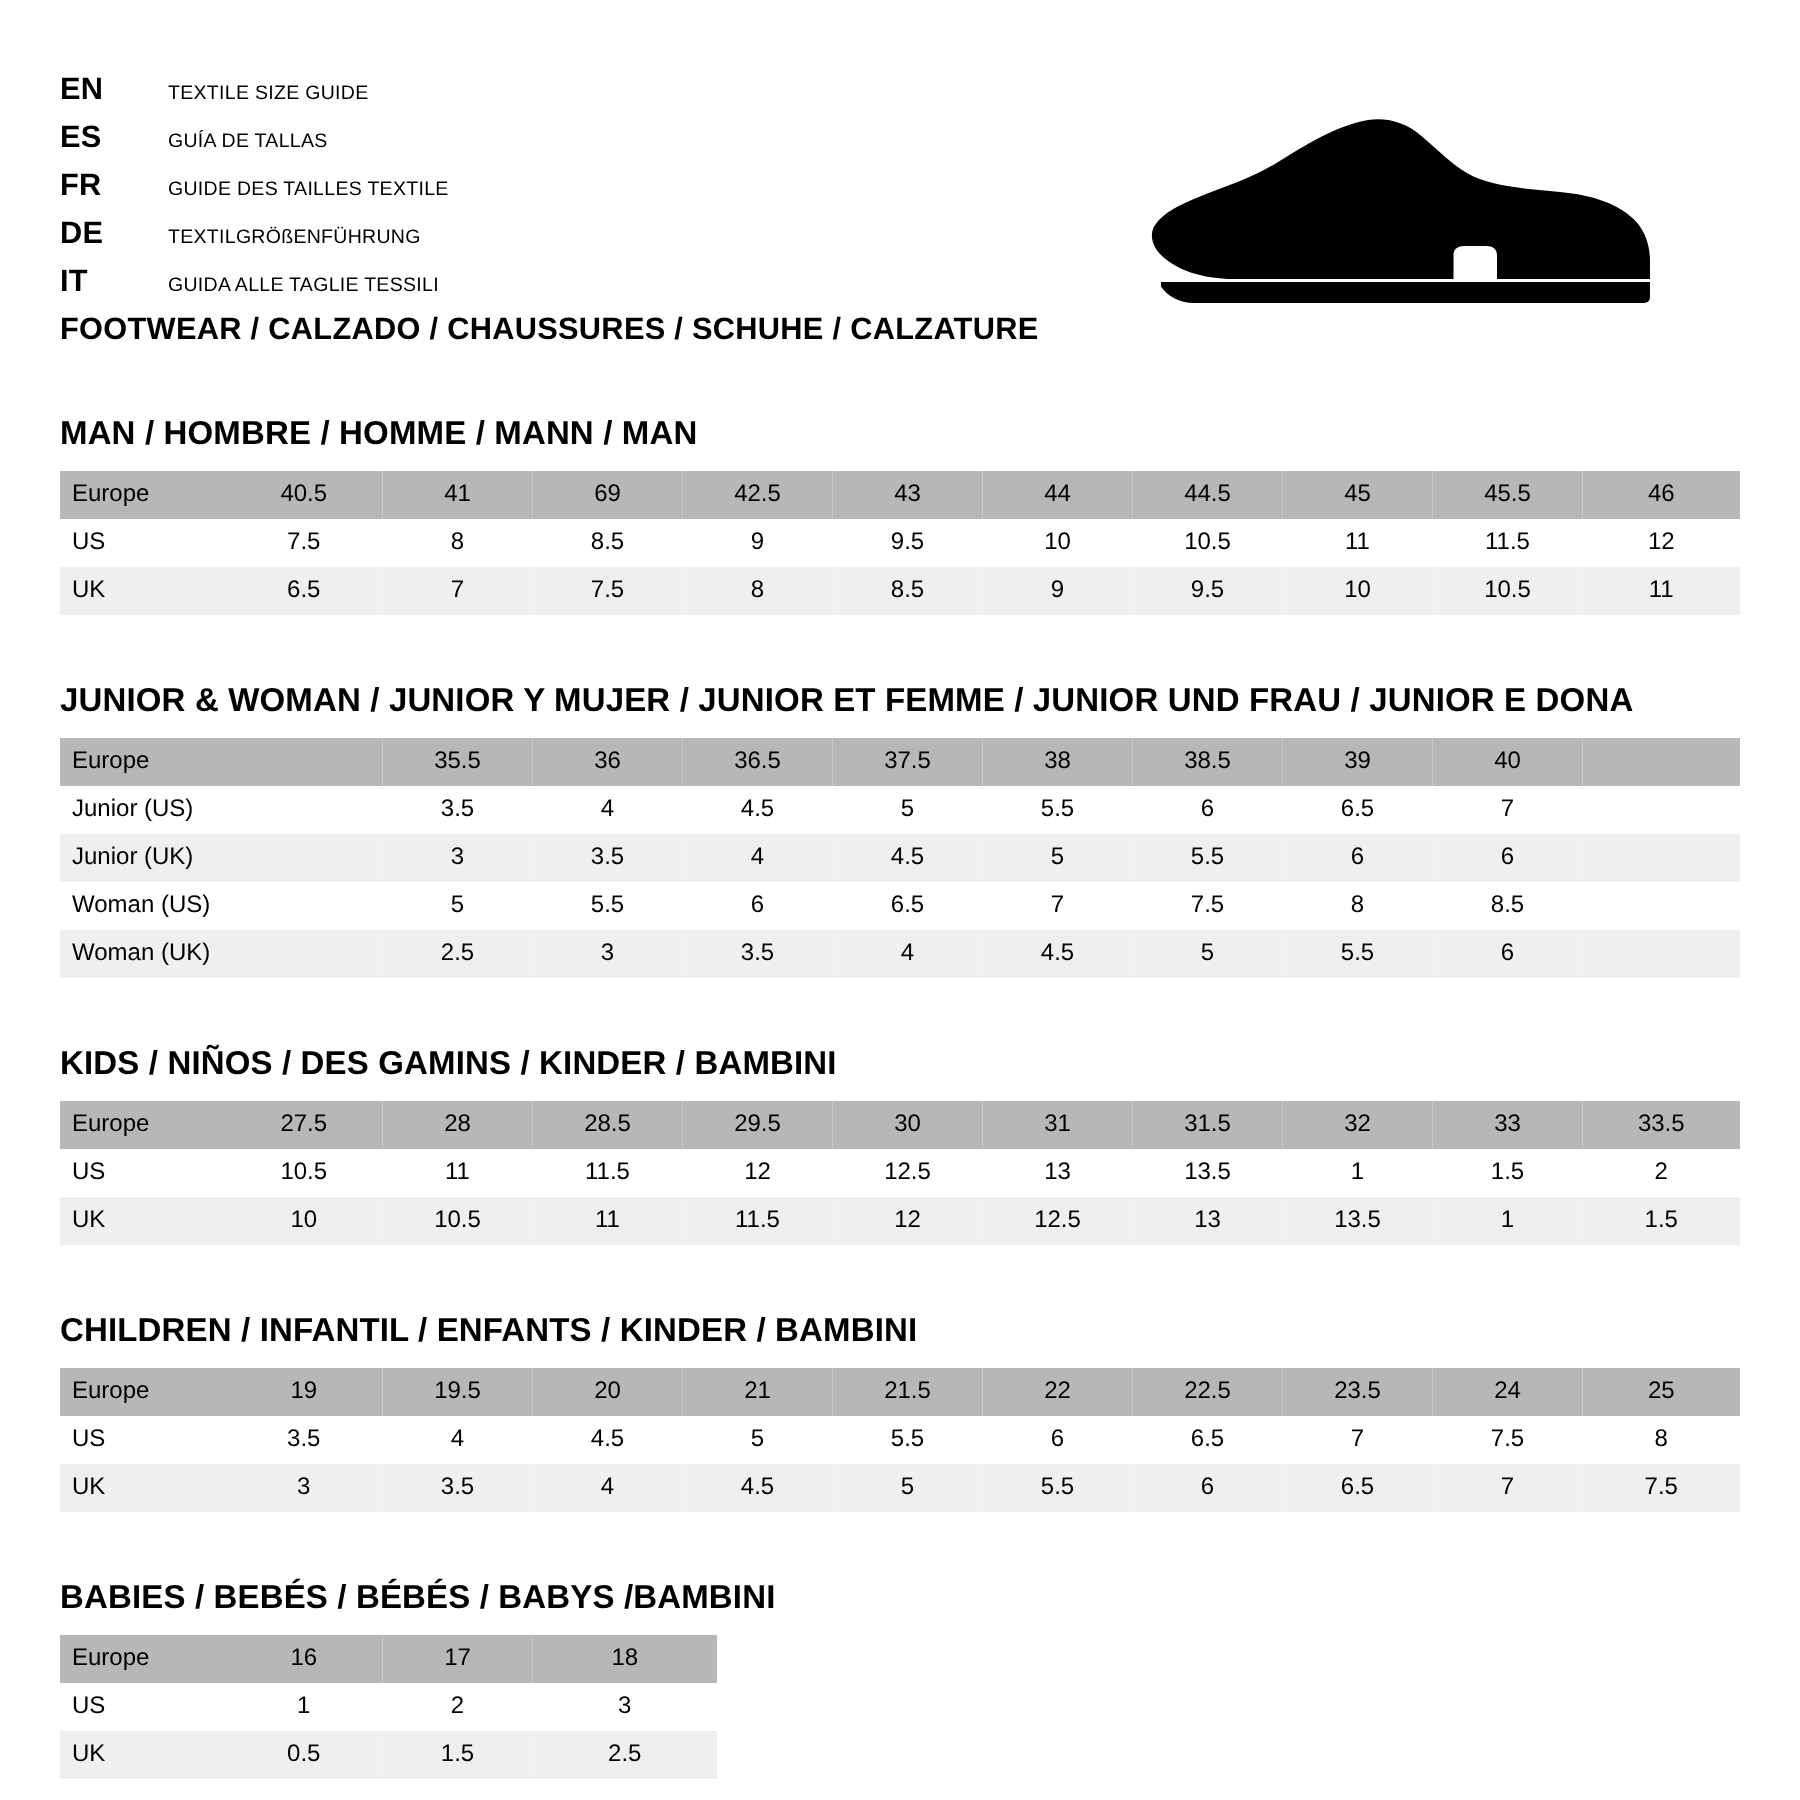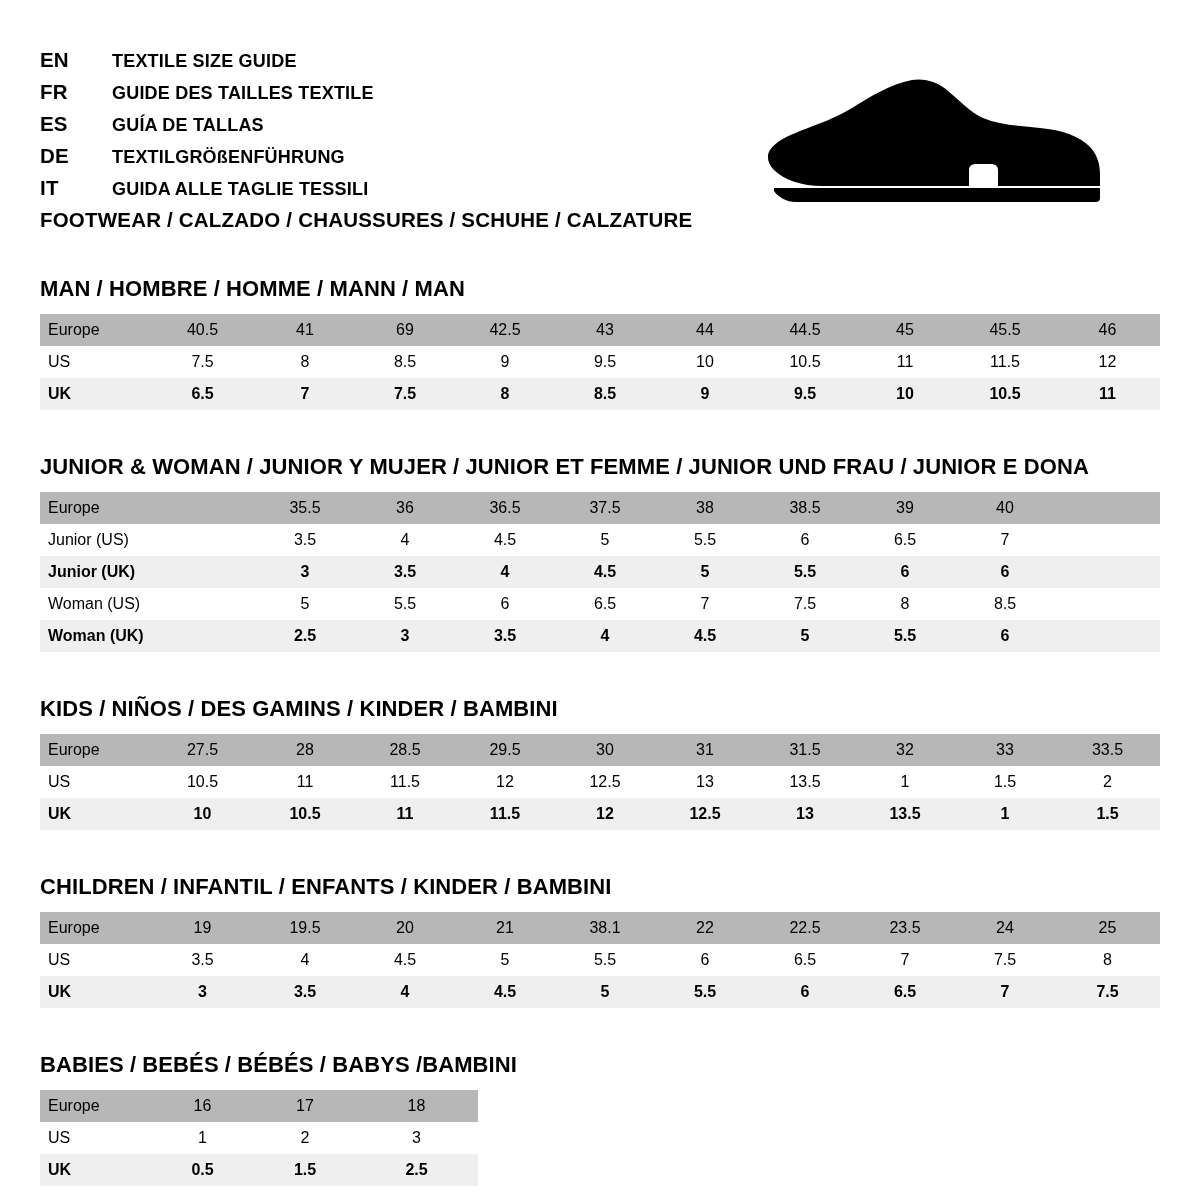--- a/index.html
+++ b/index.html
@@ -37,22 +37,22 @@
     align-items: baseline;
     height: 32px;
   }
   .lang-code {
     width: 72px;
     font-size: 20.5px;
     font-weight: bold;
     letter-spacing: 0.2px;
   }
   .lang-title {
-    font-size: 18px;
-    font-weight: bold;
+    font-size: 13px;
+    font-weight: normal;
     letter-spacing: 0.2px;
   }
 
   .shoe-wrap {
     width: 360px;
     margin-right: 48px;
     margin-top: 26px;
     display: flex;
     justify-content: center;
   }
@@ -88,46 +88,45 @@
   table.size-table td.label {
     text-align: left;
     padding-left: 8px;
   }
   tr.head td {
     background: #b7b7b7;
     font-weight: normal;
   }
   tr.alt td {
     background: #efefef;
-    font-weight: bold;
   }
   tr.plain td {
     background: #ffffff;
   }
 
   
 </style>
 </head>
 <body>
 
 <div class="page">
 
   <div class="header">
     <div class="lang-list">
       <div class="lang-row">
         <span class="lang-code">EN</span>
         <span class="lang-title">TEXTILE SIZE GUIDE</span>
       </div>
       <div class="lang-row">
+        <span class="lang-code">ES</span>
+        <span class="lang-title">GUÍA DE TALLAS</span>
+      </div>
+      <div class="lang-row">
         <span class="lang-code">FR</span>
         <span class="lang-title">GUIDE DES TAILLES TEXTILE</span>
-      </div>
-      <div class="lang-row">
-        <span class="lang-code">ES</span>
-        <span class="lang-title">GUÍA DE TALLAS</span>
       </div>
       <div class="lang-row">
         <span class="lang-code">DE</span>
         <span class="lang-title">TEXTILGRÖßENFÜHRUNG</span>
       </div>
       <div class="lang-row">
         <span class="lang-code">IT</span>
         <span class="lang-title">GUIDA ALLE TAGLIE TESSILI</span>
       </div>
     </div>
@@ -364,21 +363,21 @@
           <col style="width:100px">
           <col style="width:105px">
       </colgroup>
       <tbody>
         <tr class="head">
           <td class="label">Europe</td>
           <td>19</td>
           <td>19.5</td>
           <td>20</td>
           <td>21</td>
-          <td>38.1</td>
+          <td>21.5</td>
           <td>22</td>
           <td>22.5</td>
           <td>23.5</td>
           <td>24</td>
           <td>25</td>
         </tr>
         <tr class="plain">
           <td class="label">US</td>
           <td>3.5</td>
           <td>4</td>

